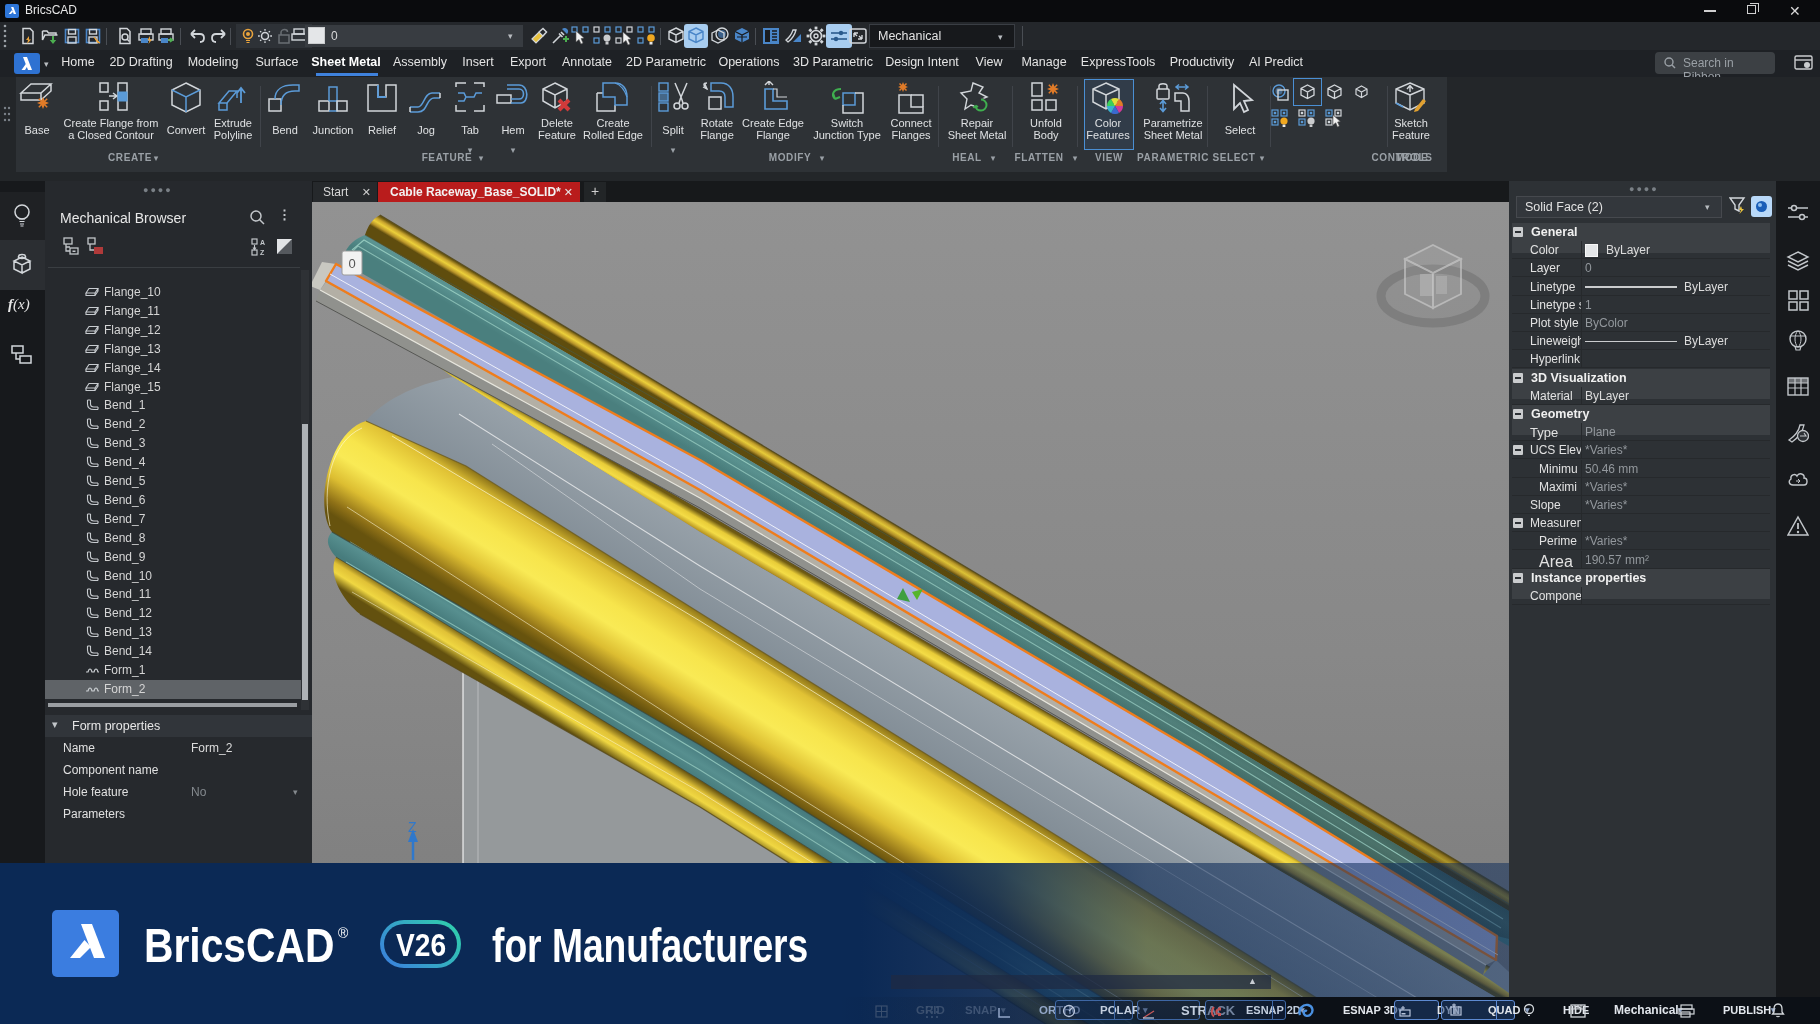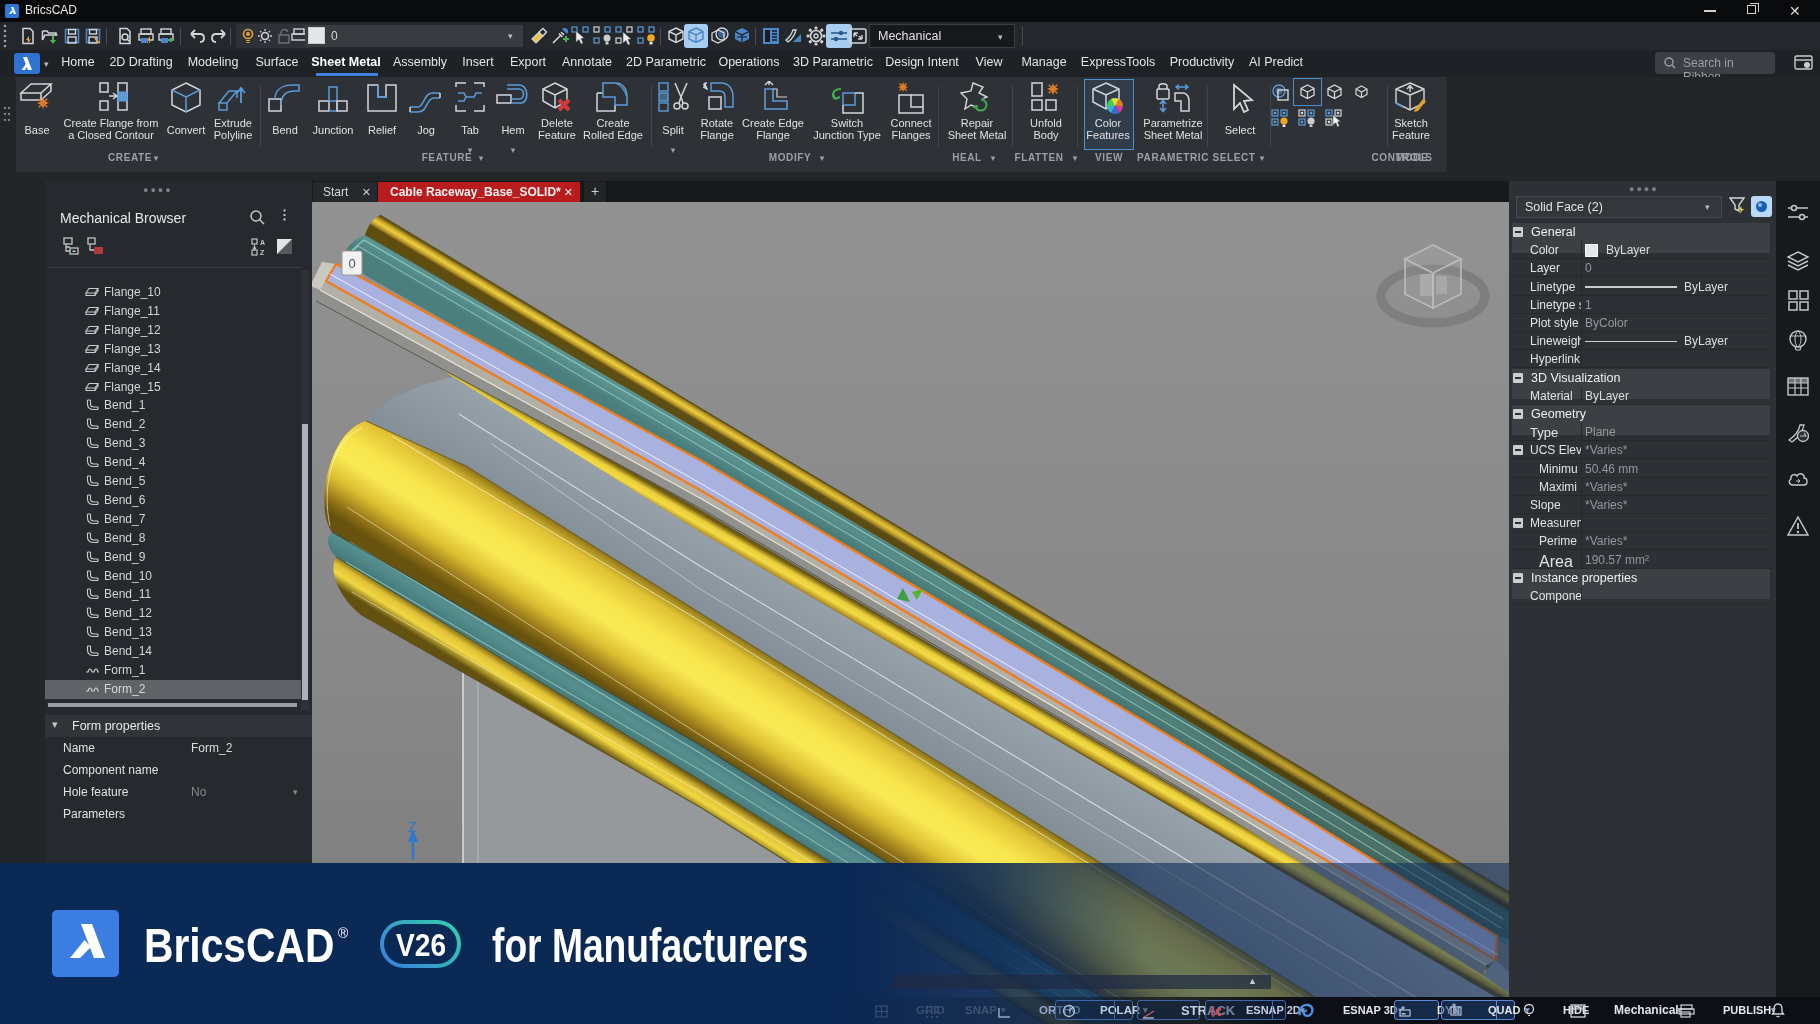--- a/index.html
+++ b/index.html
@@ -29,21 +29,21 @@
 #browser { left:45px; top:181px; width:267px; height:683px; background:#26292d; }
 .bitem { position:absolute; left:0; width:256px; height:19px; color:#d5d5d5; font-size:12px; line-height:19px; }
 .bitem svg { position:absolute; left:40px; top:3px; }
 .bitem span { position:absolute; left:59px; }
 
 #tabbar { left:312px; top:181px; width:1197px; height:21px; background:#17191b; }
 #viewport { left:312px; top:202px; width:1197px; height:822px; }
 
 #props { left:1509px; top:181px; width:267px; height:816px; background:#2d3135; }
 .prow { position:absolute; left:3px; width:258px; height:18px; font-size:12px; color:#e2e2e2; line-height:18px; }
-.phead { position:absolute; left:3px; width:258px; height:30px; background:#3c4044; font-size:12.5px; font-weight:normal; color:#f0f0f0; line-height:18px; }
+.phead { position:absolute; left:3px; width:258px; height:30px; background:#3c4044; font-size:12.5px; font-weight:bold; color:#f0f0f0; line-height:18px; }
 .phead .lab { position:absolute; left:19px; }
 .pminus { position:absolute; left:4px; top:4px; width:10px; height:10px; background:#caccce; border-radius:1px; }
 .pminus:after { content:""; position:absolute; left:2px; top:4px; width:6px; height:2px; background:#2d3135; }
 
 #rsidebar { left:1776px; top:181px; width:44px; height:816px; background:#17191c; }
 
 #banner { left:0; top:863px; width:1509px; height:161px;
   background:linear-gradient(90deg, #0b2955 0%, #0b2955 57%, rgba(11,41,85,0.88) 66%, rgba(12,42,88,0.6) 76%, rgba(14,44,90,0.52) 100%); }
 #blogo { left:52px; top:47px; width:67px; height:67px; background:#3b7de0; border-radius:5px; }
 #btext { left:144px; top:55px; color:#fff; font-size:48px; font-weight:bold; transform:scaleX(0.85); transform-origin:0 0; }
@@ -516,20 +516,39 @@
       <div class="rgroup" style="left:1412px;top:75px;">MODE</div>
       <div class="abs" style="left:3px;top:28px;"><svg width="8" height="22">
           <g fill="#7a8088">
             <circle cx="2" cy="3" r="1.2"></circle>
             <circle cx="6" cy="3" r="1.2"></circle>
             <circle cx="2" cy="9" r="1.2"></circle>
             <circle cx="6" cy="9" r="1.2"></circle>
             <circle cx="2" cy="15" r="1.2"></circle>
             <circle cx="6" cy="15" r="1.2"></circle>
           </g>
+        </svg></div>
+    </div>
+  <div class="abs" id="lsidebar">
+      <div class="abs" style="left:0;top:11px;width:45px;height:48px;background:#1f2124;"></div>
+      <div class="abs" style="left:0;top:59px;width:45px;height:50px;background:#2b2e32;"></div>
+      <div class="abs" style="left:11px;top:22px;"><svg width="22" height="25" viewBox="0 0 22 25" style="">
+          <circle cx="11" cy="9" r="7" fill="none" stroke="#d2d6da" stroke-width="1.5"></circle>
+          <path d="M8,16 L14,16 M8.5,18.5 L13.5,18.5 M9,21 L13,21 M9.5,23 L12.5,23" stroke="#d2d6da" stroke-width="1.2"></path>
+        </svg></div>
+      <div class="abs" style="left:11px;top:71px;"><svg width="22" height="26" viewBox="0 0 22 26" style="">
+          <path d="M11,5 L19,9 L11,13 L3,9 Z M3,9 L3,17 L11,21 L11,13 M19,9 L19,17 L11,21" fill="none" stroke="#d2d6da" stroke-width="1.5"></path>
+          <ellipse cx="11" cy="4.5" rx="3.5" ry="2" fill="none" stroke="#d2d6da" stroke-width="1.4"></ellipse>
+          <path d="M7.5,4.5 L7.5,7 M14.5,4.5 L14.5,7" stroke="#d2d6da" stroke-width="1.4"></path>
+        </svg></div>
+      <div class="abs" style="left:8px;top:115px;color:#e6e6e6;font-size:15px;font-family:'Liberation Serif',serif;font-style:italic;"><b>f</b>(<i>x</i>)</div>
+      <div class="abs" style="left:11px;top:163px;"><svg width="22" height="22" viewBox="0 0 22 22" style="">
+          <rect x="1" y="2" width="11" height="7" fill="none" stroke="#d2d6da" stroke-width="1.5"></rect>
+          <rect x="9" y="12" width="11" height="7" fill="none" stroke="#d2d6da" stroke-width="1.5"></rect>
+          <path d="M5,9 L5,15 L9,15" fill="none" stroke="#d2d6da" stroke-width="1.5"></path>
         </svg></div>
     </div>
   <div class="abs" id="browser">
       <div class="abs" style="left:98px;top:4px;color:#7a8086;font-size:9px;letter-spacing:2px;">●●●●</div>
       <div class="abs" style="left:15px;top:29px;color:#e8e8e8;font-size:14px;">Mechanical Browser</div>
       <div class="abs" style="left:204px;top:28px;"><svg width="18" height="18" viewBox="0 0 18 18" style="">
           <circle cx="7" cy="7" r="5" fill="none" stroke="#c2c6ca" stroke-width="1.5"></circle>
           <line x1="10.5" y1="10.5" x2="15" y2="15" stroke="#c2c6ca" stroke-width="1.5"></line>
         </svg></div>
       <div class="abs" style="left:233px;top:26px;color:#c2c6ca;font-size:13px;font-weight:bold;">⋮</div>

